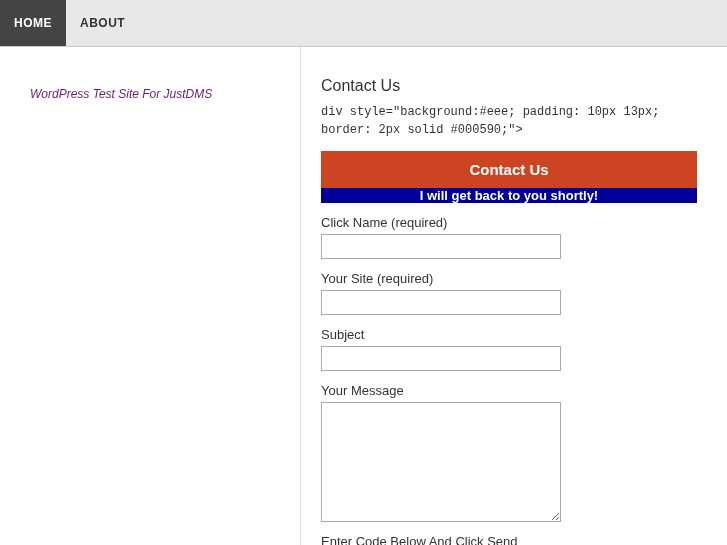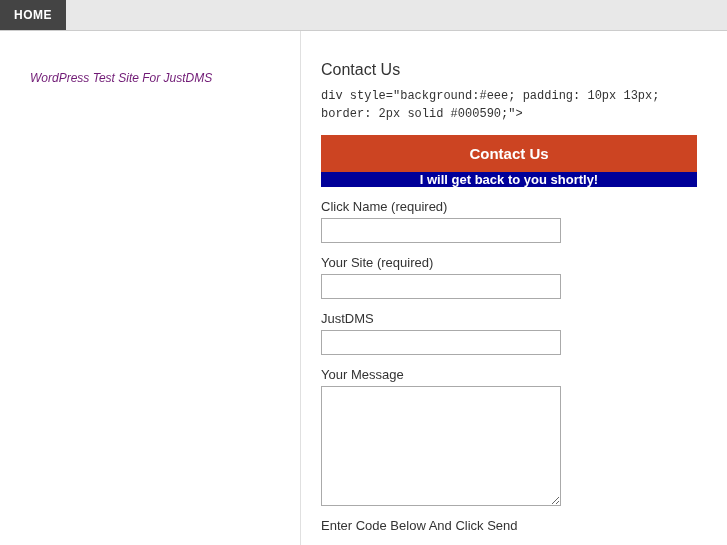--- a/index.html
+++ b/index.html
@@ -13,21 +13,21 @@
 
     
     .nav-bar {
       background: #e8e8e8;
       border-bottom: 1px solid #ccc;
       padding: 0;
       display: flex;
       align-items: stretch;
     }
     .nav-item {
-      padding: 8px 14px;
+      padding: 16px 14px;
       font-size: 12px;
       font-family: Arial, sans-serif;
       font-weight: bold;
       cursor: pointer;
       letter-spacing: 0.5px;
       text-transform: uppercase;
       color: #333;
       text-decoration: none;
       display: flex;
       align-items: center;
@@ -160,20 +160,21 @@
       font-size: 13px;
       color: #333;
       margin-bottom: 4px;
     }
   </style>
 </head>
 <body>
 
 <nav class="nav-bar">
   <a class="nav-item active">HOME</a>
+  <a class="nav-item">ABOUT</a>
 </nav>
 
 <div class="page-wrapper">
 
   <div class="left-col">
     <p class="site-subtitle">WordPress Test Site For JustDMS</p>
   </div>
 
   <div class="right-col">
 
@@ -189,21 +190,21 @@
       <label class="form-label">Click Name (required)</label>
       <input class="form-input" type="text" style="">
     </div>
 
     <div class="form-group">
       <label class="form-label">Your Site (required)</label>
       <input class="form-input" type="email" style="">
     </div>
 
     <div class="form-group">
-      <label class="form-label">JustDMS</label>
+      <label class="form-label">Subject</label>
       <input class="form-input" type="text" style="">
     </div>
 
     <div class="form-group">
       <label class="form-label">Your Message</label>
       <textarea class="form-textarea" style=""></textarea>
     </div>
 
     <div class="form-group">
       <div class="captcha-label">Enter Code Below And Click Send</div>

